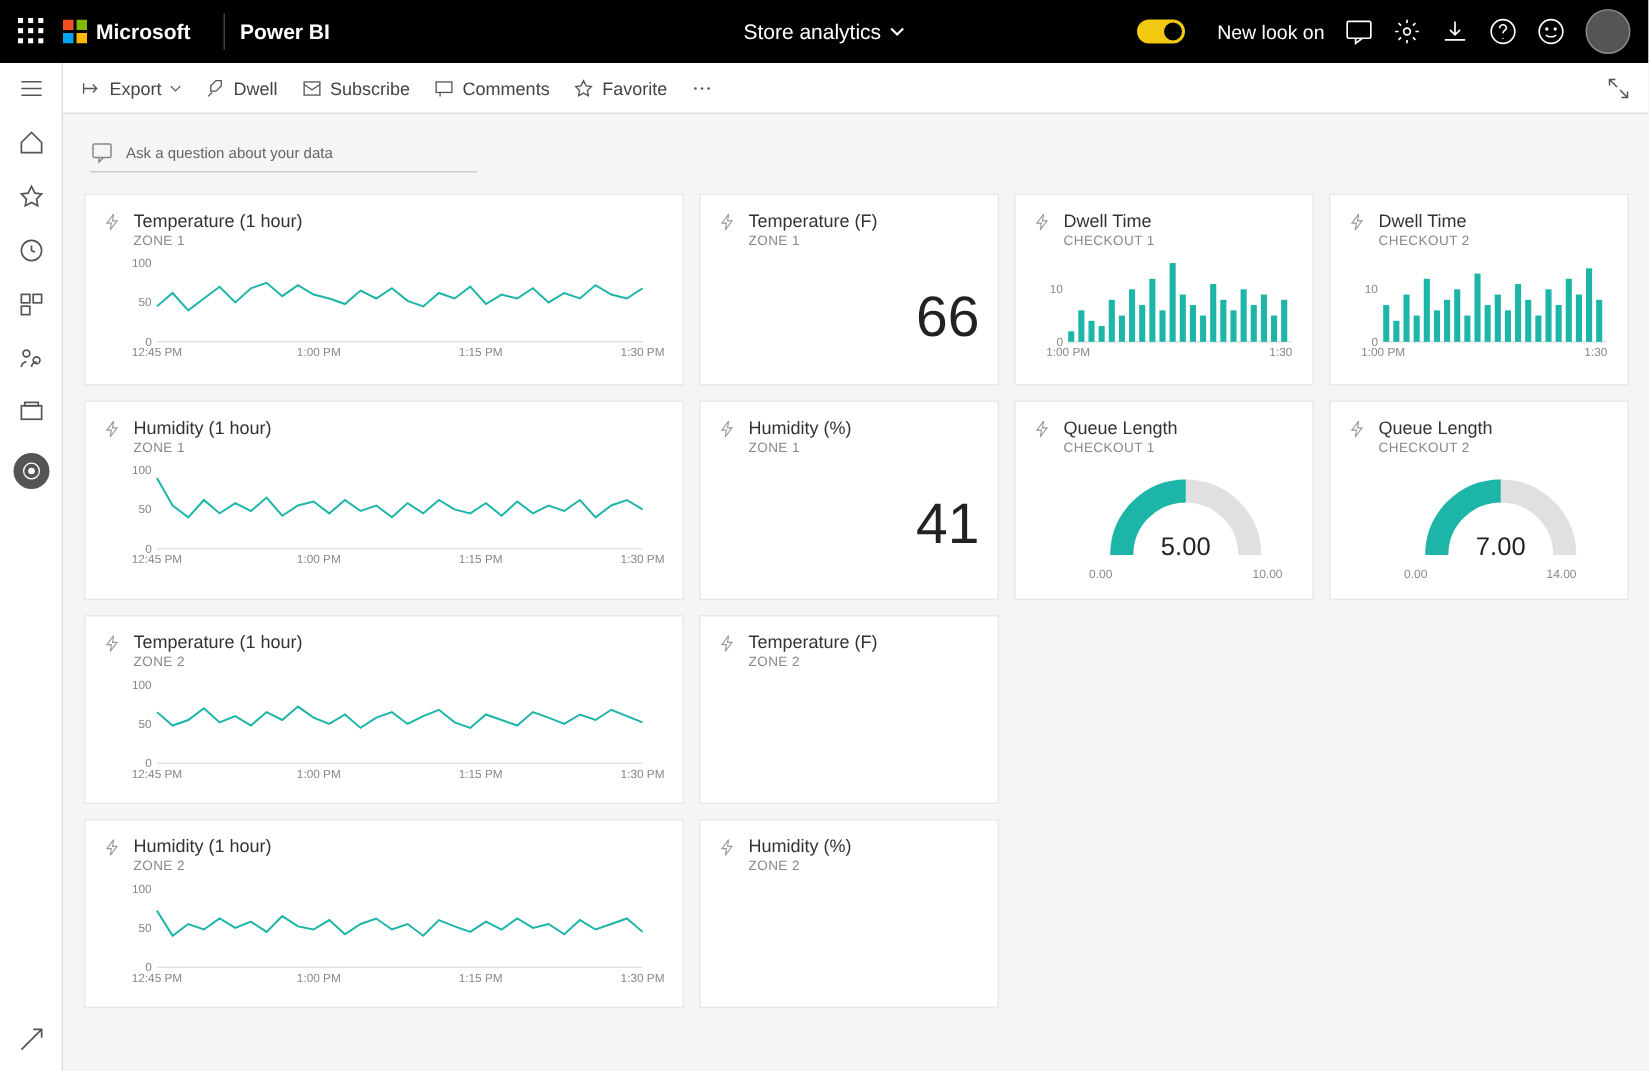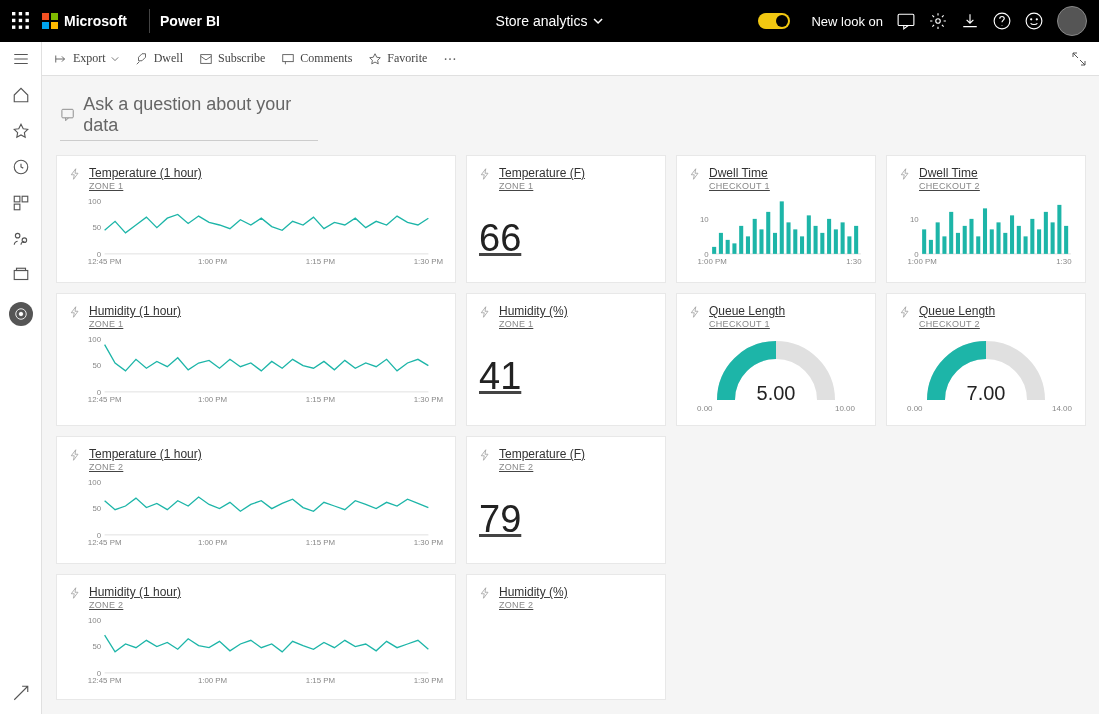--- a/index.html
+++ b/index.html
@@ -14,42 +14,42 @@
     .breadcrumb { color: #ccc; font-size: 13px; }
     .breadcrumb .sep { margin: 0 6px; color: #888; }
     .center-title { position: absolute; left: 50%; transform: translateX(-50%); color: #fff; font-size: 14px; display: flex; align-items: center; gap: 6px; }
     .right-actions { margin-left: auto; display: flex; align-items: center; gap: 14px; }
     .toggle-on { display: flex; align-items: flex-end; gap: 21px; }
     .toggle-pill { width: 32px; height: 16px; background: #f2c811; border-radius: 8px; position: relative; }
     .toggle-pill::after { content: ''; position: absolute; right: 2px; top: 2px; width: 12px; height: 12px; background: #000; border-radius: 50%; }
     .top-icon { width: 18px; height: 18px; cursor: pointer; }
     .avatar { width: 30px; height: 30px; background: #555; border-radius: 50%; border: 1px solid #888; }
 
-    .action-bar { background: #fff; height: 34px; border-bottom: 1px solid #e0e0e0; display: flex; align-items: center; padding: 0 12px; font-size: 12px; color: #444; margin-left: 42px; font-family: Liberation Serif, serif; }
+    .action-bar { background: #fff; height: 34px; border-bottom: 1px solid #e0e0e0; display: flex; align-items: center; padding: 0 12px; font-size: 12px; color: #444; margin-left: 42px; }
     .action-item { display: flex; align-items: center; gap: 5px; margin-right: 16px; cursor: pointer; }
     .action-bar .spacer { margin-left: auto; }
 
     .side-nav { position: absolute; left: 0; top: 42px; width: 42px; height: calc(100% - 42px); background: #fff; border-right: 1px solid #e0e0e0; display: flex; flex-direction: column; align-items: center; padding-top: 8px; gap: 18px; }
     .side-nav .nav-icon { width: 18px; height: 18px; color: #555; cursor: pointer; }
     .side-nav .nav-bottom { margin-top: auto; margin-bottom: 12px; }
     .nav-active { background: #555; color: #fff; border-radius: 50%; width: 24px; height: 24px; display: flex; align-items: center; justify-content: center; }
 
     .content { margin-left: 42px; padding: 12px 14px; }
-    .qa-box { display: flex; align-items: center; gap: 8px; margin: 6px 0 14px 4px; color: #666; font-size: 18px; border-bottom: 1px solid #ccc; width: 258px; padding-bottom: 4px; }
+    .qa-box { display: flex; align-items: center; gap: 8px; margin: 6px 0 14px 4px; color: #666; font-size: 10px; border-bottom: 1px solid #ccc; width: 258px; padding-bottom: 4px; }
 
     .grid { display: grid; grid-template-columns: 400px 200px 200px 200px; gap: 10px; }
-    .tile { background: #fff; border: 1px solid #e8e8e8; padding: 10px 12px; font-size: 12px; color: #444; position: relative; text-decoration: underline; }
+    .tile { background: #fff; border: 1px solid #e8e8e8; padding: 10px 12px; font-size: 12px; color: #444; position: relative; }
     .tile-header { display: flex; align-items: flex-start; gap: 8px; margin-bottom: 6px; }
     .tile-title { font-size: 12px; color: #333; }
     .tile-subtitle { font-size: 9px; color: #888; letter-spacing: 0.3px; margin-top: 1px; }
     .bolt { width: 12px; height: 12px; color: #999; flex-shrink: 0; margin-top: 2px; }
-    .big-number { font-size: 38px; font-weight: 300; color: #222; text-align: left; padding: 20px 0 12px 0; }
+    .big-number { font-size: 38px; font-weight: 300; color: #222; text-align: right; padding: 20px 0 12px 0; }
     .mini-chart { width: 100%; height: 70px; }
     .axis-label { font-size: 9px; fill: #888; }
-    .gauge-box { position: relative; height: 80px; display: flex; justify-content: center; }
+    .gauge-box { position: relative; height: 80px; display: flex; justify-content: center; margin-left: 29px; }
     .gauge-minmax { font-size: 8px; color: #888; position: absolute; bottom: 2px; }
   </style>
 </head>
 <body>
 
 <div class="top-bar">
   <svg class="waffle" viewBox="0 0 16 16" fill="#fff">
       <rect width="3" height="3" x="0" y="0"></rect>
       <rect width="3" height="3" x="6" y="0"></rect>
       <rect width="3" height="3" x="12" y="0"></rect>
@@ -373,21 +373,21 @@
             <div class="tile-subtitle">CHECKOUT 2</div>
           </div>
         </div>
         <div class="gauge-box">
           <svg width="170" height="75" viewBox="0 0 170 75">
     <path d="M 35 65 A 50 50 0 0 1 135 65" stroke="#e0e0e0" stroke-width="18" fill="none"></path>
     <path d="M 35 65 A 50 50 0 0 1 85 15" stroke="#1db5a8" stroke-width="18" fill="none"></path>
     <text x="85" y="65" text-anchor="middle" font-size="20" fill="#222">7.00</text>
   </svg>
   <span class="gauge-minmax" style="left:8px">0.00</span>
-  <span class="gauge-minmax" style="right:1px">14.00</span>
+  <span class="gauge-minmax" style="right:22px">14.00</span>
   </div>
       </div>
 
     <div class="tile"><div class="tile-header">
           <svg class="bolt" viewBox="0 0 16 16" fill="none" stroke="currentColor">
             <path d="M9 1L3 9h4l-1 6 6-8H8z"></path>
           </svg>
           <div>
             <div class="tile-title">Temperature (1 hour)</div>
             <div class="tile-subtitle">ZONE 2</div>
@@ -406,21 +406,20 @@
     <div class="tile">
         <div class="tile-header">
           <svg class="bolt" viewBox="0 0 16 16" fill="none" stroke="currentColor">
             <path d="M9 1L3 9h4l-1 6 6-8H8z"></path>
           </svg>
           <div>
             <div class="tile-title">Temperature (F)</div>
             <div class="tile-subtitle">ZONE 2</div>
           </div>
         </div>
-        <div class="big-number">79</div>
       </div>
     <div></div>
       <div></div>
 
     <div class="tile"><div class="tile-header">
           <svg class="bolt" viewBox="0 0 16 16" fill="none" stroke="currentColor">
             <path d="M9 1L3 9h4l-1 6 6-8H8z"></path>
           </svg>
           <div>
             <div class="tile-title">Humidity (1 hour)</div>

